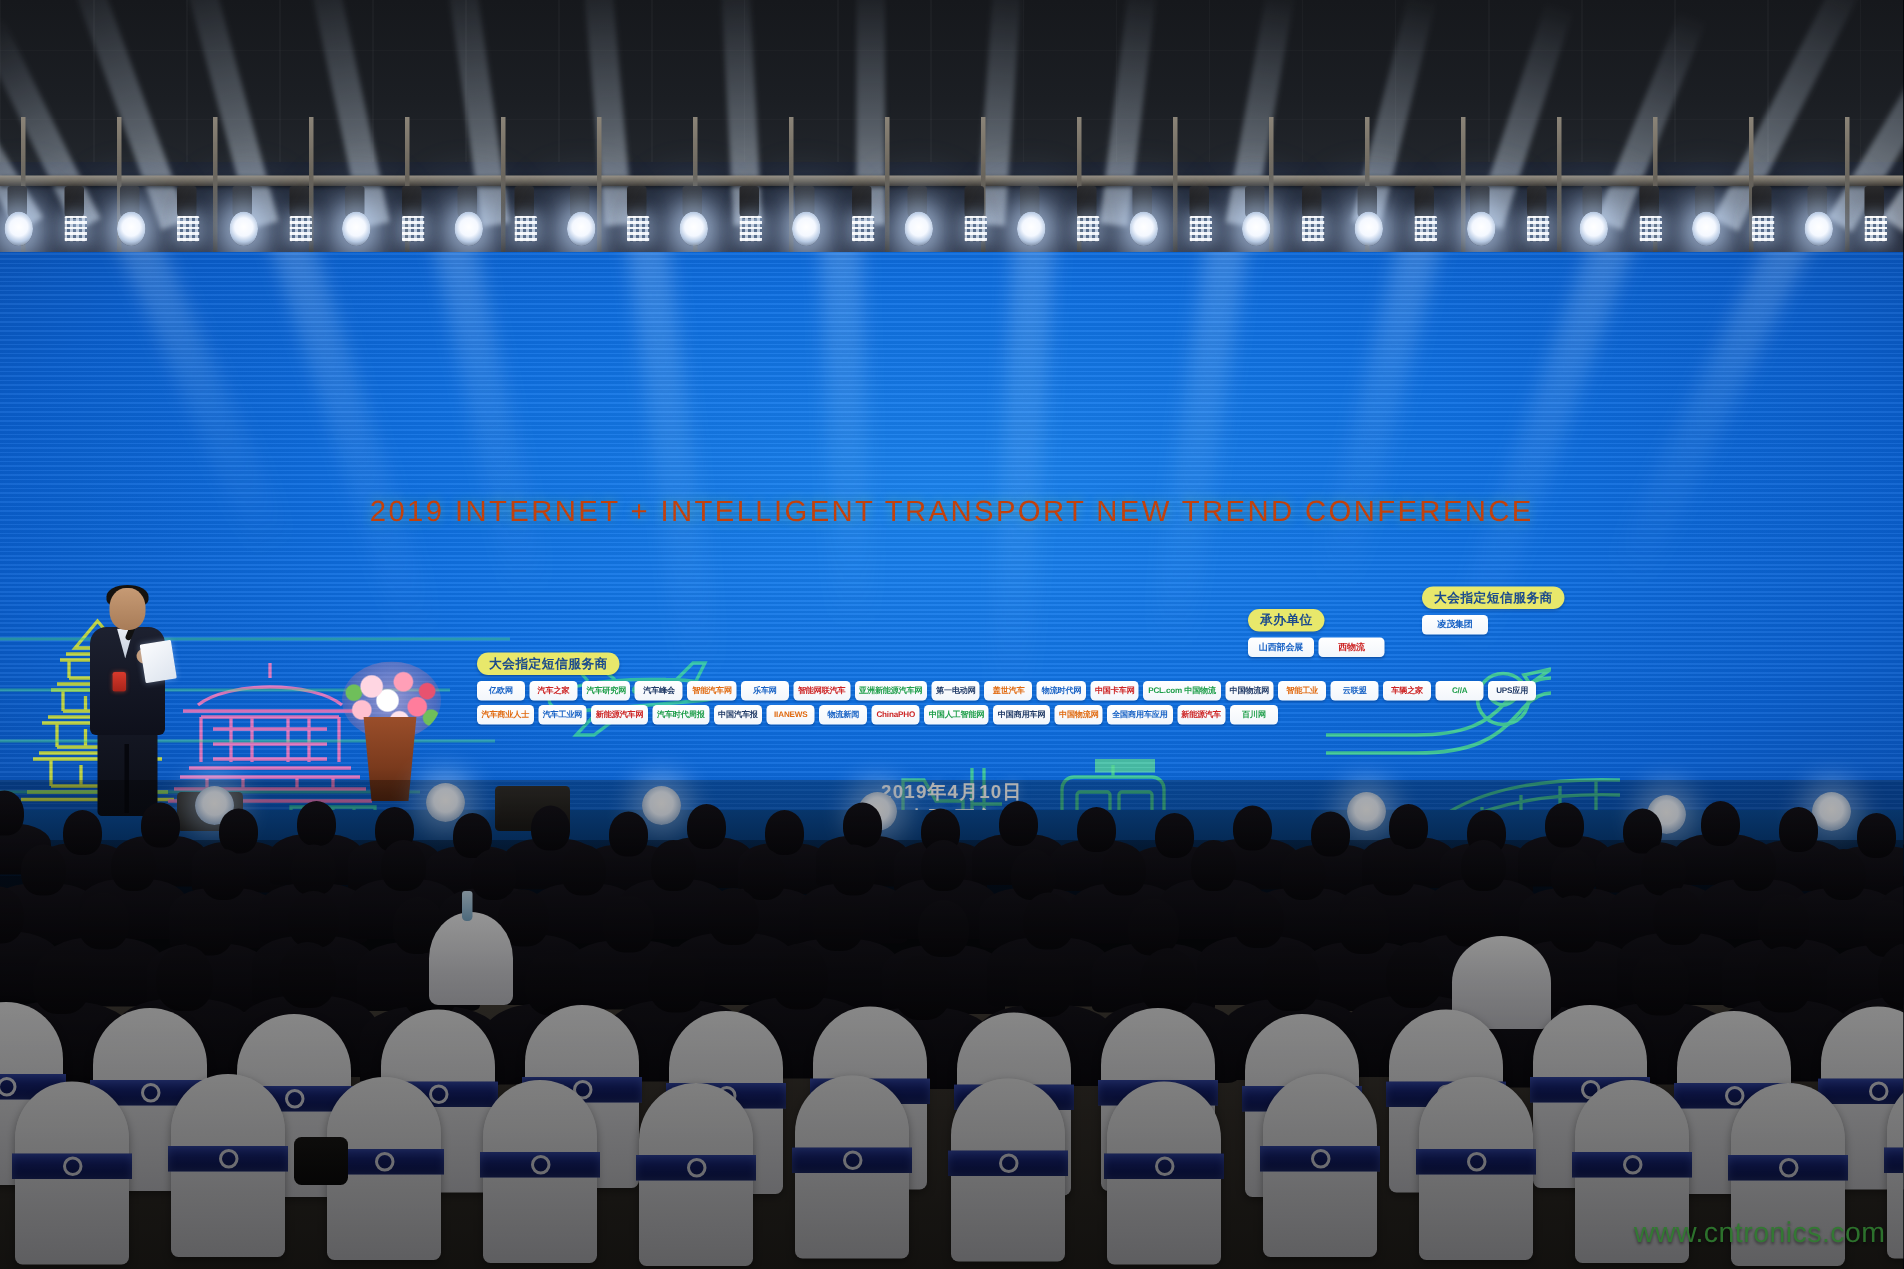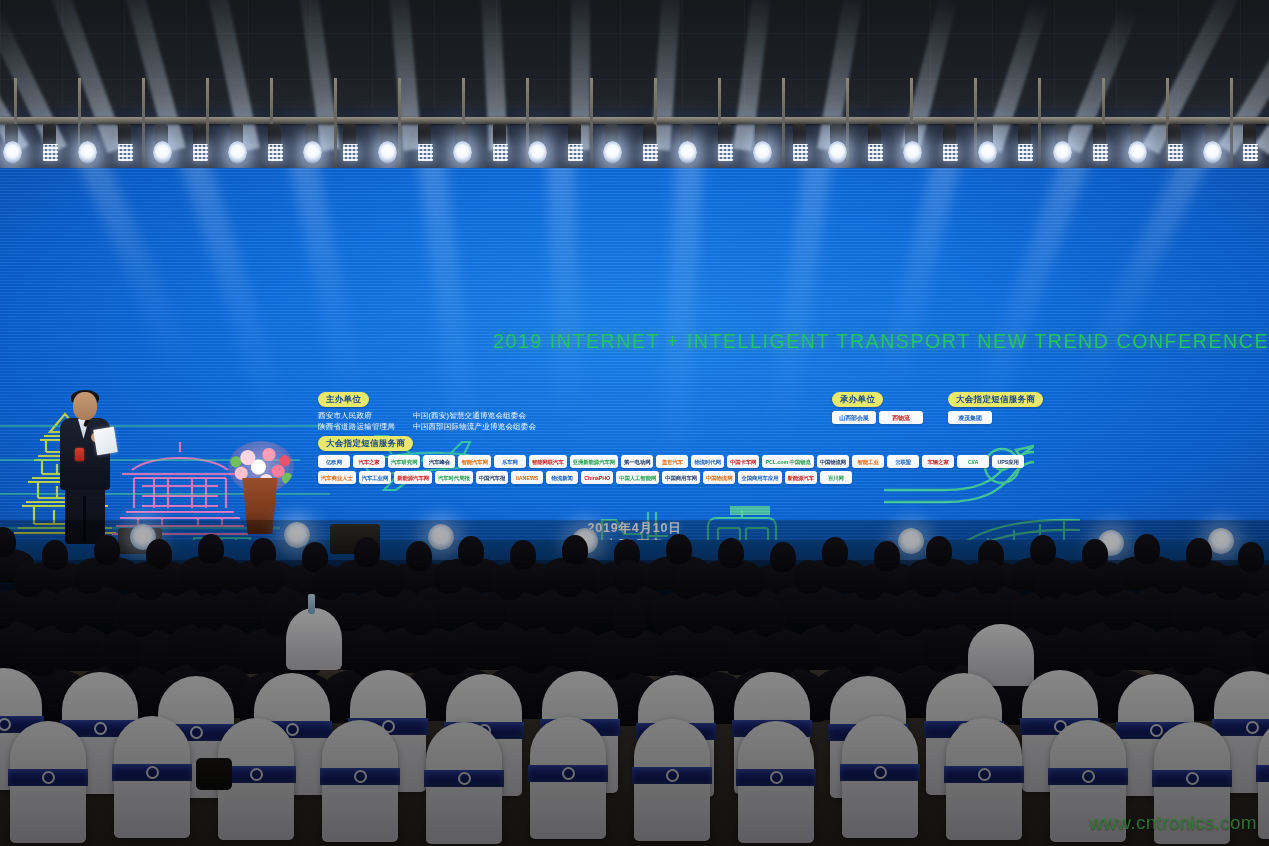--- a/index.html
+++ b/index.html
@@ -91,22 +91,22 @@
   }
 
   
   .main-title{
     position:absolute;left:0;top:268px;width:1269px;text-align:center;
     color:#ffffff;font-size:52px;line-height:56px;font-weight:bold;letter-spacing:1px;
     text-shadow:0 0 14px rgba(190,225,255,.55),0 2px 5px rgba(0,30,70,.45);
     white-space:nowrap;
   }
   .sub-title{
-    position:absolute;left:0;top:330px;width:1269px;text-align:right;
-    color:#22c55e;font-size:19.5px;line-height:22px;font-weight:500;letter-spacing:1.6px;
+    position:absolute;left:0;top:330px;width:1269px;text-align:center;
+    color:#c2410c;font-size:19.5px;line-height:22px;font-weight:500;letter-spacing:1.6px;
     text-shadow:0 0 8px rgba(150,220,60,.4);white-space:nowrap;
   }
 
   
   .sec{position:absolute;}
   .sec-pill{
     display:inline-block;background:#e8e86b;color:#1c4b8c;
     font-size:8.5px;line-height:10px;font-weight:700;letter-spacing:.3px;
     padding:2.5px 8px 3px;border-radius:8px;white-space:nowrap;
     box-shadow:0 1px 2px rgba(0,20,60,.3);
@@ -518,36 +518,23 @@
           <circle cx="50" cy="62" r="6"></circle>
       </g>
     </svg>
 
     <div class="led-scan"></div>
   </div>
 
 
   <div class="sub-title">2019 INTERNET + INTELLIGENT TRANSPORT NEW TREND CONFERENCE</div>
 
-  <div class="sec" style="left:318px;top:388px;">
-    <span class="sec-pill">主办单位</span>
-    <div class="org-cols">
-      <div class="org-col" id="org-col1">
-          <div class="org-line">西安市人民政府</div>
-          <div class="org-line">陕西省道路运输管理局</div>
-        </div>
-      <div class="org-col" id="org-col2">
-          <div class="org-line">中国(西安)智慧交通博览会组委会</div>
-          <div class="org-line">中国西部国际物流产业博览会组委会</div>
-        </div>
-    </div>
-  </div>
-
-
-  <div class="sec" style="left:832px;top:388px;">
+
+
+  <div class="sec" style="left:832px;top:403px;">
     <span class="sec-pill">承办单位</span>
     <div class="chip-row" id="host-chips">
         <div class="chip blu chip-big">山西部会展</div>
         <div class="chip red chip-big">西物流</div>
       </div>
   </div>
 
   <div class="sec" style="left:948px;top:388px;">
     <span class="sec-pill">大会指定短信服务商</span>
     <div class="chip-row" id="sms-chips">

